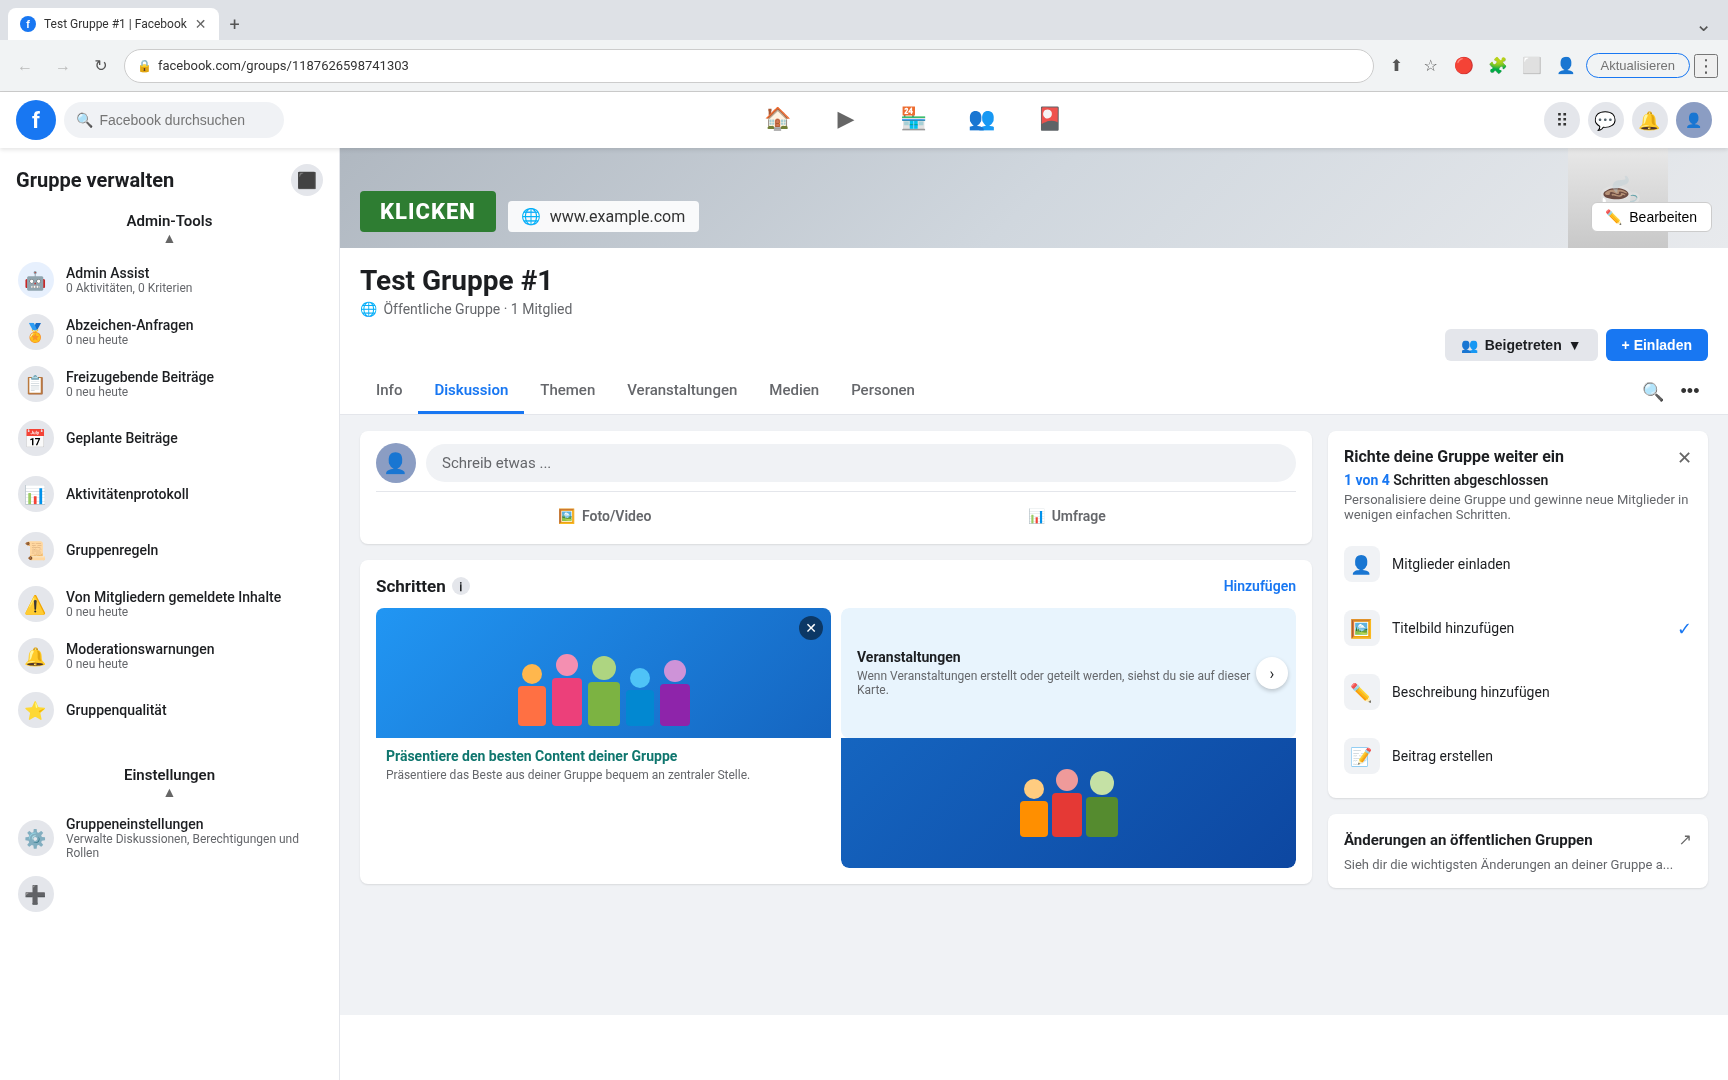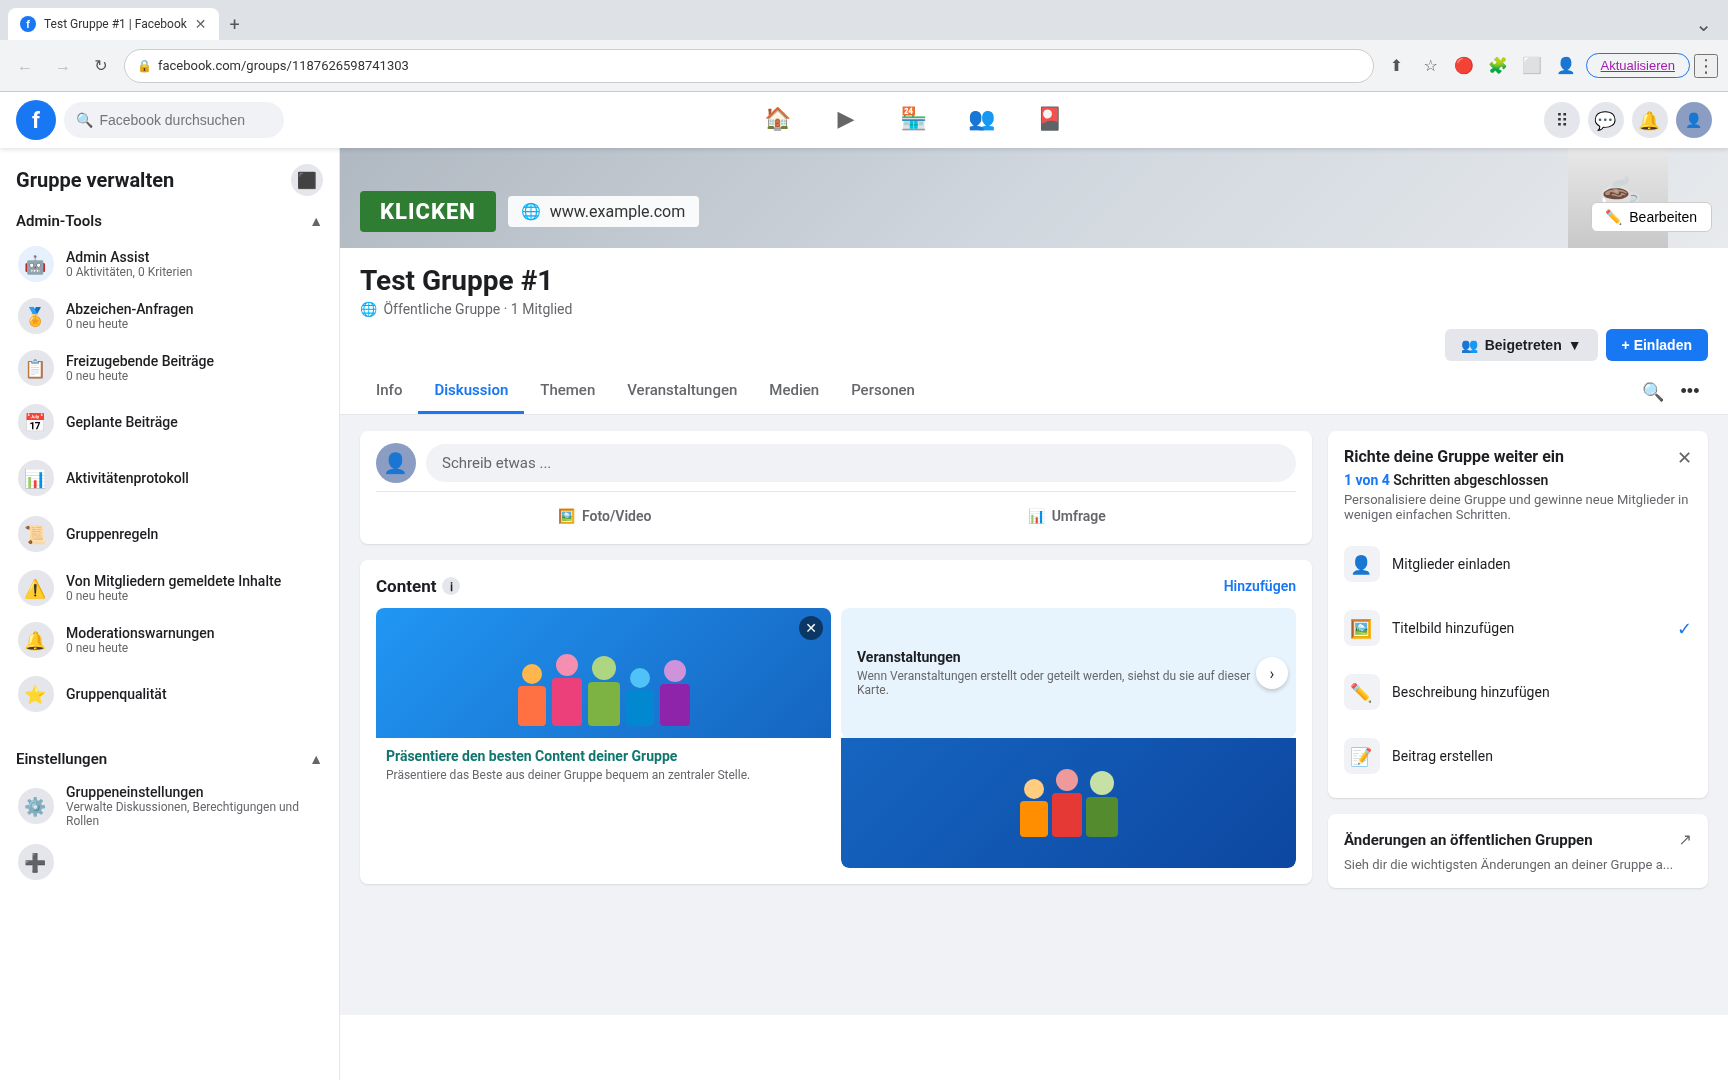--- a/index.html
+++ b/index.html
@@ -15,21 +15,21 @@
     .tab-new { width: 32px; height: 32px; display: flex; align-items: center; justify-content: center; color: #555; cursor: pointer; font-size: 18px; }
 
     .browser-toolbar { background: #f1f3f4; border-bottom: 1px solid #ccc; display: flex; align-items: center; padding: 6px 10px; gap: 8px; height: 52px; }
     .nav-btn { width: 30px; height: 30px; border: none; background: none; cursor: pointer; display: flex; align-items: center; justify-content: center; color: #555; border-radius: 50%; font-size: 16px; }
     .nav-btn.disabled { color: #bbb; cursor: default; }
     .address-bar { flex: 1; display: flex; align-items: center; background: #fff; border: 1px solid #ccc; border-radius: 20px; padding: 0 12px; height: 34px; gap: 6px; }
     .address-lock { color: #555; font-size: 12px; }
     .address-text { font-size: 13px; color: #333; flex: 1; }
     .toolbar-actions { display: flex; align-items: center; gap: 4px; }
     .toolbar-icon-btn { width: 30px; height: 30px; border: none; background: none; cursor: pointer; display: flex; align-items: center; justify-content: center; color: #555; border-radius: 50%; font-size: 16px; }
-    .update-btn { background: none; border: 1.5px solid #1877f2; color: #a21caf; border-radius: 16px; padding: 4px 14px; font-size: 13px; cursor: pointer; font-weight: 500; text-decoration: underline; }
+    .update-btn { background: none; border: 1.5px solid #1877f2; color: #737373; border-radius: 16px; padding: 4px 14px; font-size: 13px; cursor: pointer; font-weight: 500; }
     .toolbar-menu-btn { width: 24px; height: 24px; display: flex; align-items: center; justify-content: center; color: #555; font-size: 18px; cursor: pointer; }
 
     
     .fb-app { background: #fff; display: flex; flex-direction: column; }
     .fb-header { background: #fff; box-shadow: 0 2px 4px rgba(0,0,0,0.1); display: flex; align-items: center; padding: 0 16px; height: 56px; gap: 8px; position: sticky; top: 0; z-index: 100; }
     .fb-logo { width: 40px; height: 40px; background: #1877f2; border-radius: 50%; display: flex; align-items: center; justify-content: center; color: white; font-weight: bold; font-size: 22px; flex-shrink: 0; }
     .fb-search { display: flex; align-items: center; background: #f0f2f5; border-radius: 20px; padding: 0 12px; gap: 6px; height: 36px; width: 220px; }
     .fb-search-icon { color: #666; font-size: 14px; }
     .fb-search-input { border: none; background: none; outline: none; font-size: 14px; color: #333; width: 100%; }
     .fb-nav { flex: 1; display: flex; justify-content: center; gap: 4px; }
@@ -41,21 +41,21 @@
     
     .main-layout { display: flex; min-height: calc(1080px - 56px - 92px); border-radius: 17px; }
 
     
     .sidebar { width: 340px; background: #fff; border-right: 1px solid #e4e6eb; padding: 0; overflow-y: auto; flex-shrink: 0; }
     .sidebar-header { padding: 16px 16px 8px; display: flex; align-items: center; justify-content: space-between; }
     .sidebar-title { font-size: 20px; font-weight: 700; color: #1c1e21; }
     .sidebar-icon-btn { width: 32px; height: 32px; background: #e4e6eb; border-radius: 50%; display: flex; align-items: center; justify-content: center; cursor: pointer; font-size: 16px; color: #333; }
 
     .sidebar-section { padding: 0 8px; }
-    .sidebar-section-header { display: flex; align-items: center; justify-content: space-between; padding: 8px 8px; cursor: pointer; }
+    .sidebar-section-header { display: flex; align-items: center; justify-content: space-between; padding: 8px 8px; cursor: pointer; flex-direction: column; }
     .sidebar-section-title { font-size: 15px; font-weight: 600; color: #1c1e21; }
     .sidebar-chevron { color: #666; font-size: 14px; }
     .sidebar-item { display: flex; align-items: center; gap: 12px; padding: 8px 10px; border-radius: 8px; cursor: pointer; }
     .sidebar-item-icon { width: 36px; height: 36px; background: #e4e6eb; border-radius: 50%; display: flex; align-items: center; justify-content: center; font-size: 18px; flex-shrink: 0; }
     .sidebar-item-content { flex: 1; }
     .sidebar-item-title { font-size: 14px; font-weight: 500; color: #1c1e21; }
     .sidebar-item-sub { font-size: 12px; color: #65676b; }
     .sidebar-simple-item { display: flex; align-items: center; gap: 12px; padding: 10px 10px; border-radius: 8px; cursor: pointer; font-size: 14px; font-weight: 500; color: #1c1e21; }
 
     
@@ -287,21 +287,21 @@
 
           <div class="sidebar-item">
             <div class="sidebar-item-icon">➕</div>
           </div>
         </div>
       </div>
 
       <div class="content-area">
 
         <div class="cover-area">
-          <div style="position: absolute; left: 20px; bottom: 16px; display: flex; align-items: center; gap: 12px;">
+          <div style="position: absolute; left: 20px; bottom: 16px; display: flex; align-items: flex-end; gap: 12px;">
             <div class="cover-klicken">KLICKEN</div>
             <div class="cover-url">
               <span>🌐</span>
               <span>www.example.com</span>
             </div>
           </div>
           <div style="position: absolute; right: 60px; top: 0; width: 100px; height: 100%; background: linear-gradient(180deg, #e8e8e8, #c8c8c8); display: flex; align-items: center; justify-content: center; font-size: 40px;">☕</div>
           <button class="cover-edit-btn">
             <span>✏️</span>
             <span>Bearbeiten</span>
@@ -358,21 +358,21 @@
                 <div class="compose-action-btn">
                   <span style="color: #f3425f;">📊</span>
                   <span>Umfrage</span>
                 </div>
               </div>
             </div>
 
             <div class="featured-section">
               <div class="featured-header">
                 <div class="featured-title">
-                  <span>Content</span>
+                  <span>Schritten</span>
                   <span style="width: 18px; height: 18px; background: #e4e6eb; border-radius: 50%; display: inline-flex; align-items: center; justify-content: center; font-size: 12px; cursor: pointer;">ℹ</span>
                 </div>
                 <span class="featured-add-link">Hinzufügen</span>
               </div>
               <div class="featured-grid">
 
                 <div class="featured-card">
                   <div class="featured-card-img featured-card-img-blue">
                     <div class="featured-close-btn">✕</div>
 

